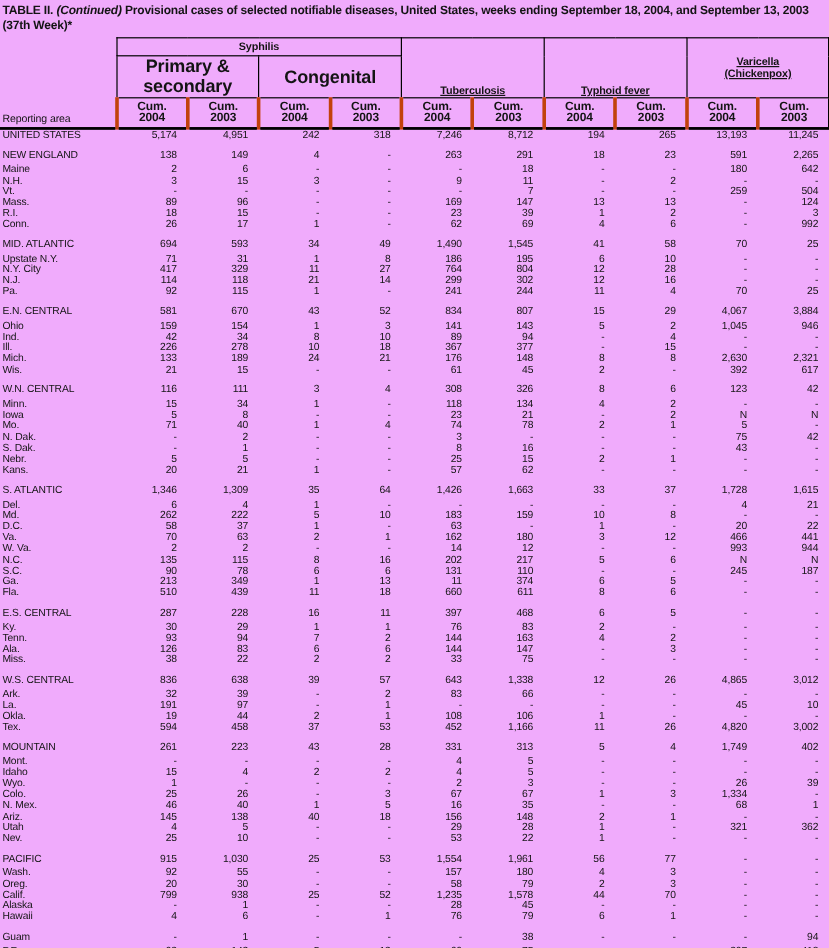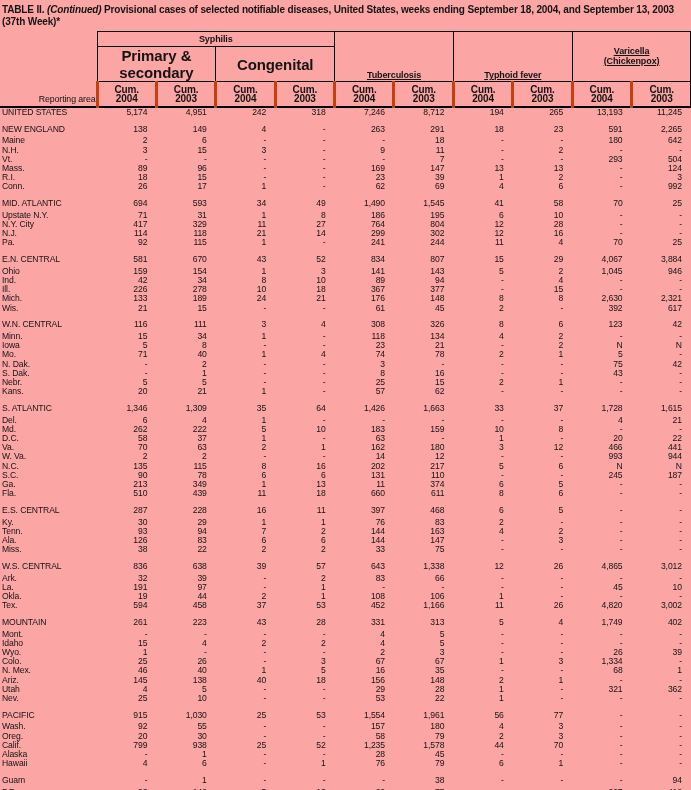--- a/index.html
+++ b/index.html
@@ -1,35 +1,35 @@
 <!DOCTYPE html>
 <html><head>
 <meta charset="utf-8">
 <style>
   html,body { margin:0; padding:0; background:#ffffff; }
   .page {
     width:691px; height:790px; box-sizing:border-box;
-    background:#fca5a5; color:#141414;
+    background:#f0abfc; color:#141414;
     font-family:"Liberation Sans", sans-serif;
     padding:4px 0 4px 0; overflow:hidden;
   }
   .title {
     font-size:10px; font-weight:bold; line-height:11.5px;
     padding:0 4px 0 2px; letter-spacing:-0.15px;
   }
   .title .cont { font-style:italic; }
   table.mmwr {
     border-collapse:collapse; table-layout:fixed;
     width:691px; margin-top:4px;
   }
   col.c-area { width:97px; }
   col.c-num  { width:59.4px; }
   thead th { padding:0; font-weight:bold; text-align:center; letter-spacing:-0.1px;margin-top:24px; }
   .th-area {
-    text-align:right; vertical-align:bottom; font-weight:normal;
+    text-align:left; vertical-align:bottom; font-weight:normal;
     font-size:8.8px; padding:0 0 2px 2px; border-bottom:2px solid #000;
   }
   .th-group { border:1px solid #000; font-size:9px; height:14px; }
   .th-sub   { border:1px solid #000; font-size:15px; height:13px; }
   .th-span  { border:1px solid #000; font-size:9px; vertical-align:bottom; padding-bottom:1px;text-decoration:underline; }
   .th-var   { vertical-align:middle; line-height:10px; }
   .th-cum   {
     border-left:3px solid #c2410c; border-bottom:2px solid #000;
     font-size:10px; line-height:9.5px; height:24px; vertical-align:middle;
   }
@@ -181,21 +181,21 @@
         <tr class="state">
           <td class="area">Vt.</td>
           <td class="num">-</td>
           <td class="num">-</td>
           <td class="num">-</td>
           <td class="num">-</td>
           <td class="num">-</td>
           <td class="num">7</td>
           <td class="num">-</td>
           <td class="num">-</td>
-          <td class="num">293</td>
+          <td class="num">259</td>
           <td class="num">504</td>
         </tr>
         <tr class="state">
           <td class="area">Mass.</td>
           <td class="num">89</td>
           <td class="num">96</td>
           <td class="num">-</td>
           <td class="num">-</td>
           <td class="num">169</td>
           <td class="num">147</td>

